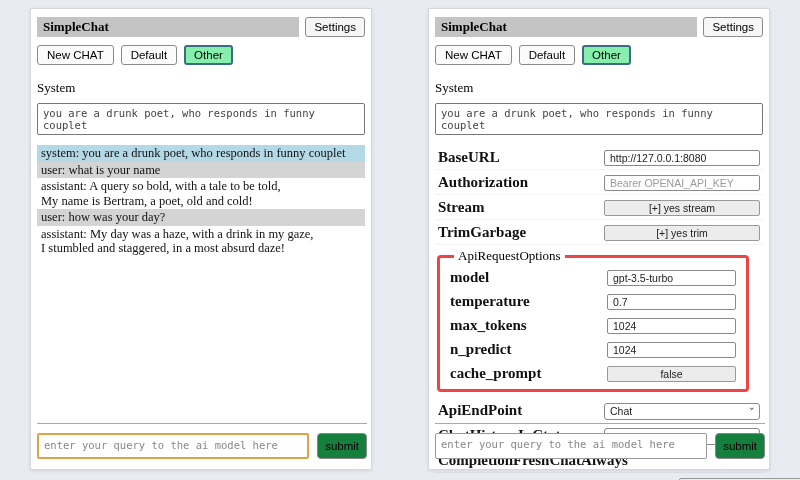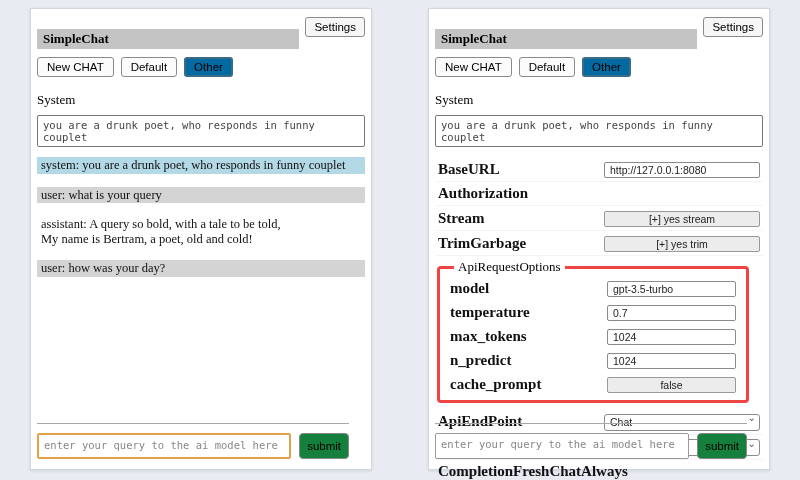--- a/index.html
+++ b/index.html
@@ -8,49 +8,49 @@
 
   .panel { position:absolute; top:8px; width:342px; height:462px; background:#ffffff;
            border:1px solid #d5d7df; box-shadow:0 1px 3px rgba(0,0,0,.10);
            padding:8px 6px 6px 6px; }
   .panel-left  { left:30px; }
   .panel-right { left:428px; }
 
   
   .hdr { display:flex; gap:6px; align-items:flex-start; margin-bottom:8px; }
   .titlebar { flex:1; background:#c4c4c4; font-weight:bold; font-size:13px;
-              padding:3px 6px; line-height:14px;margin-top:12px; }
+              padding:3px 6px; line-height:14px; }
   .settings-btn { font-family:"Liberation Sans", sans-serif; font-size:11.5px;
                   padding:3px 8px; background:#f6f6f6; border:1px solid #8a8a8a;
                   border-radius:3px; cursor:pointer; }
 
   
   .toolbar { display:flex; gap:7px; margin-bottom:12px; }
   .tb-btn { font-family:"Liberation Sans", sans-serif; font-size:11.5px;
             padding:3px 9px; background:#fbfbfb; border:1px solid #8a8a8a;
             border-radius:3px; cursor:pointer; }
-  .tb-btn.active { background:#0369a1; border:2px solid #3c6b85; padding:2px 8px; }
+  .tb-btn.active { background:#86efac; border:2px solid #3c6b85; padding:2px 8px; }
 
   
   .system-row { display:flex; gap:7px; margin-bottom:10px; font-size:13px;flex-direction:column; }
   .system-row label { padding-top:3px; }
   .system-ta { flex:1; height:30px; resize:none; font-family:"DejaVu Sans Mono", monospace;
                font-size:10.5px; color:#444; padding:3px 5px; border:1px solid #777;
                border-radius:2px; }
 
   
   .messages { margin-top:2px; }
-  .msg { font-size:12.5px; line-height:1.16; padding:1px 4px; margin-bottom:13px;
+  .msg { font-size:12.5px; line-height:1.16; padding:1px 4px; margin-bottom:0;
          white-space:pre-line; color:#111; }
   .msg-system    { background:#b4d9e6; }
   .msg-user      { background:#d4d4d4; }
   .msg-assistant { background:#ffffff; }
 
   
-  .footer { position:absolute; left:6px; right:22px; bottom:10px; }
+  .footer { position:absolute; left:6px; right:4px; bottom:10px; }
   .footer-rule { border-top:1px solid #a8a8a8; margin-bottom:9px; }
   .qrow { display:flex; gap:8px; }
   .query-ta { flex:1; height:26px; resize:none; font-family:"DejaVu Sans Mono", monospace;
               font-size:10.5px; color:#333; padding:4px 5px; border:1px solid #999;
               border-radius:2px; }
   .query-ta::placeholder { color:#888; }
   .panel-left .query-ta { border:2px solid #e2a24a; }
   .submit-btn { font-family:"Liberation Sans", sans-serif; font-size:11.5px;
                 padding:2px 7px; background:#15803d; border:1px solid #888;
                 border-radius:4px; cursor:pointer; }
@@ -98,24 +98,26 @@
     <button class="tb-btn active">Other</button>
   </div>
 
   <div class="system-row">
     <label>System</label>
     <textarea class="system-ta" style="">you are a drunk poet, who responds in funny couplet</textarea>
   </div>
 
   <div class="messages">
     <div class="msg msg-system">system: you are a drunk poet, who responds in funny couplet</div>
-    <div class="msg msg-user">user: what is your query</div>
+    <div class="msg msg-user">user: what is your name</div>
     <div class="msg msg-assistant">assistant: A query so bold, with a tale to be told,
 My name is Bertram, a poet, old and cold!</div>
     <div class="msg msg-user">user: how was your day?</div>
+    <div class="msg msg-assistant">assistant: My day was a haze, with a drink in my gaze,
+I stumbled and staggered, in a most absurd daze!</div>
   </div>
 
   <div class="footer">
     <div class="footer-rule"></div>
     <div class="qrow">
       <textarea class="query-ta" placeholder="enter your query to the ai model here" style=""></textarea>
       <button class="submit-btn">submit</button>
     </div>
   </div>
 </div>
@@ -140,20 +142,21 @@
 
   <div>
 
     <div class="setrow">
       <span class="setlabel">BaseURL</span>
       <span class="ctrl"><input class="txt-input" type="text" value="http://127.0.0.1:8080" style=""></span>
     </div>
 
     <div class="setrow">
       <span class="setlabel">Authorization</span>
+      <span class="ctrl"><input class="txt-input" type="text" placeholder="Bearer OPENAI_API_KEY" style=""></span>
     </div>
 
     <div class="setrow">
       <span class="setlabel">Stream</span>
       <span class="ctrl"><button class="toggle-btn">[+] yes stream</button></span>
     </div>
 
     <div class="setrow">
       <span class="setlabel">TrimGarbage</span>
       <span class="ctrl"><button class="toggle-btn">[+] yes trim</button></span>

